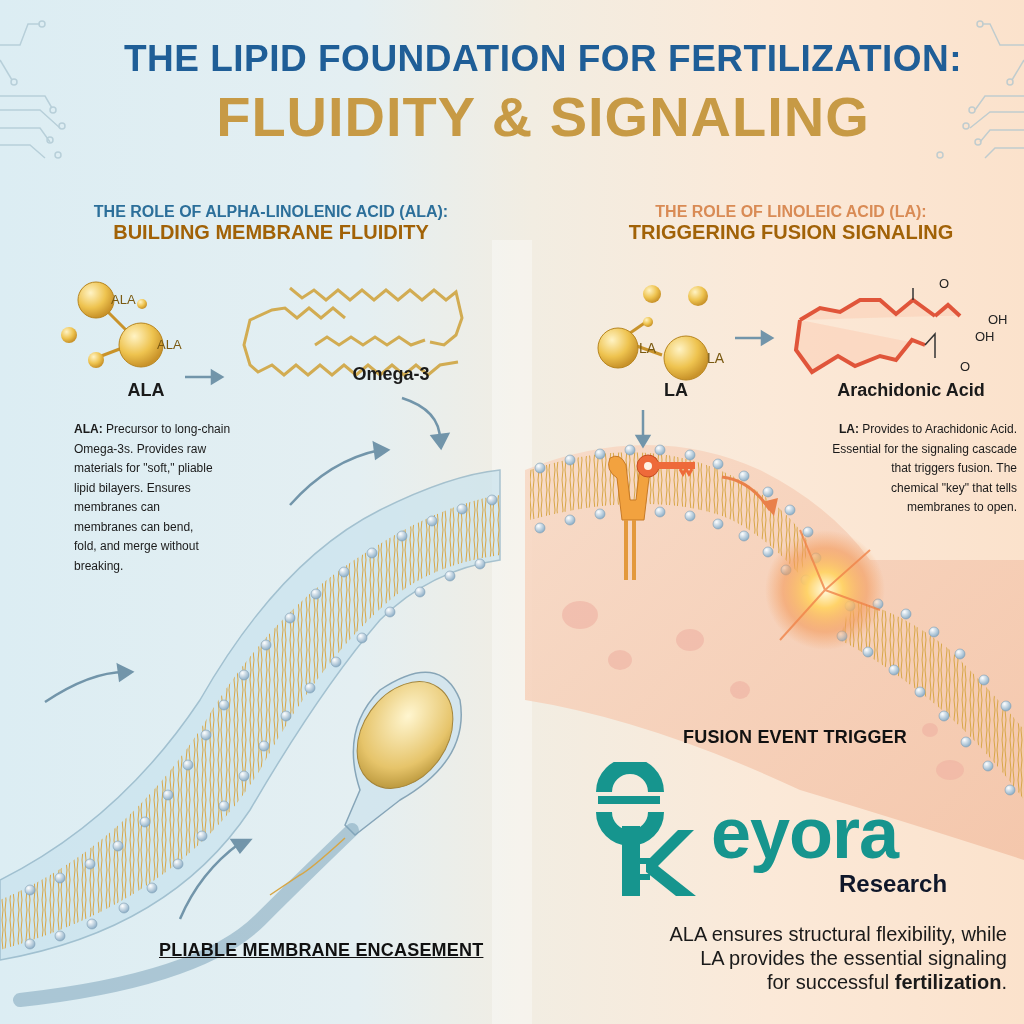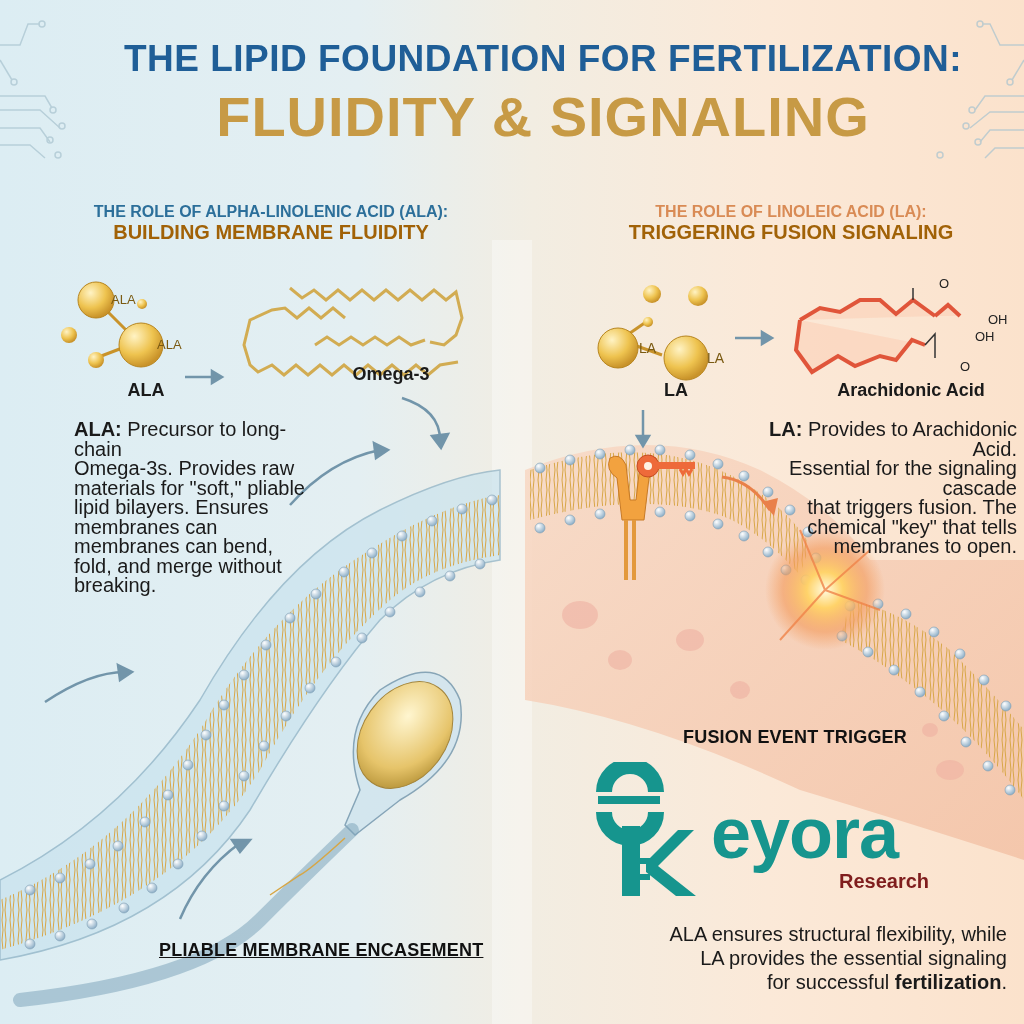--- a/index.html
+++ b/index.html
@@ -7,26 +7,26 @@
     font-family:"Liberation Sans","DejaVu Sans",sans-serif;
     background:linear-gradient(90deg,#dcedf3 0%,#e4eff2 35%,#f2ede2 52%,#fbe9d8 75%,#fbe2cc 100%);}
   .abs{position:absolute;padding-left:31px;}
   .title1{left:0;width:1024px;top:38px;text-align:center;font-weight:900;font-size:37px;letter-spacing:0.5px;color:#1f5e97;}
   .title2{left:0;width:1024px;top:84px;text-align:center;font-weight:900;font-size:56px;letter-spacing:1px;color:#c79a45;}
   .sec-h1{font-weight:700;font-size:16px;}
   .sec-h2{font-weight:700;font-size:20px;color:#a16207;}
   .left-head{left:0;width:480px;top:203px;text-align:center;}
   .right-head{left:530px;width:460px;top:203px;text-align:center;}
   .lbl{font-weight:700;font-size:18px;color:#1a1a1a;text-align:center;}
-  .body-text{font-size:20px;line-height:19.5px;color:#1a1a1a;}
+  .body-text{font-size:12px;line-height:19.5px;color:#1a1a1a;}
   .body-text b{font-weight:700;}
   .right-text{text-align:right;}
   .caption{font-weight:700;font-size:18px;color:#111;letter-spacing:0.2px;}
   .logo-main{font-weight:900;font-size:72px;color:#16958e;letter-spacing:-1px;}
-  .logo-sub{font-weight:900;font-size:20px;color:#7f1d1d;}
+  .logo-sub{font-weight:900;font-size:24px;color:#0f172a;}
   .summary{font-size:20px;line-height:24px;color:#1a1a1a;text-align:right;}
   .summary b{font-weight:700;}
   svg{position:absolute;left:0;top:0;}
 </style>
 </head>
 <body>
 
 <svg width="1024" height="1024" viewBox="0 0 1024 1024">
   <defs>
     <radialGradient id="gold" cx="35%" cy="30%" r="70%">

